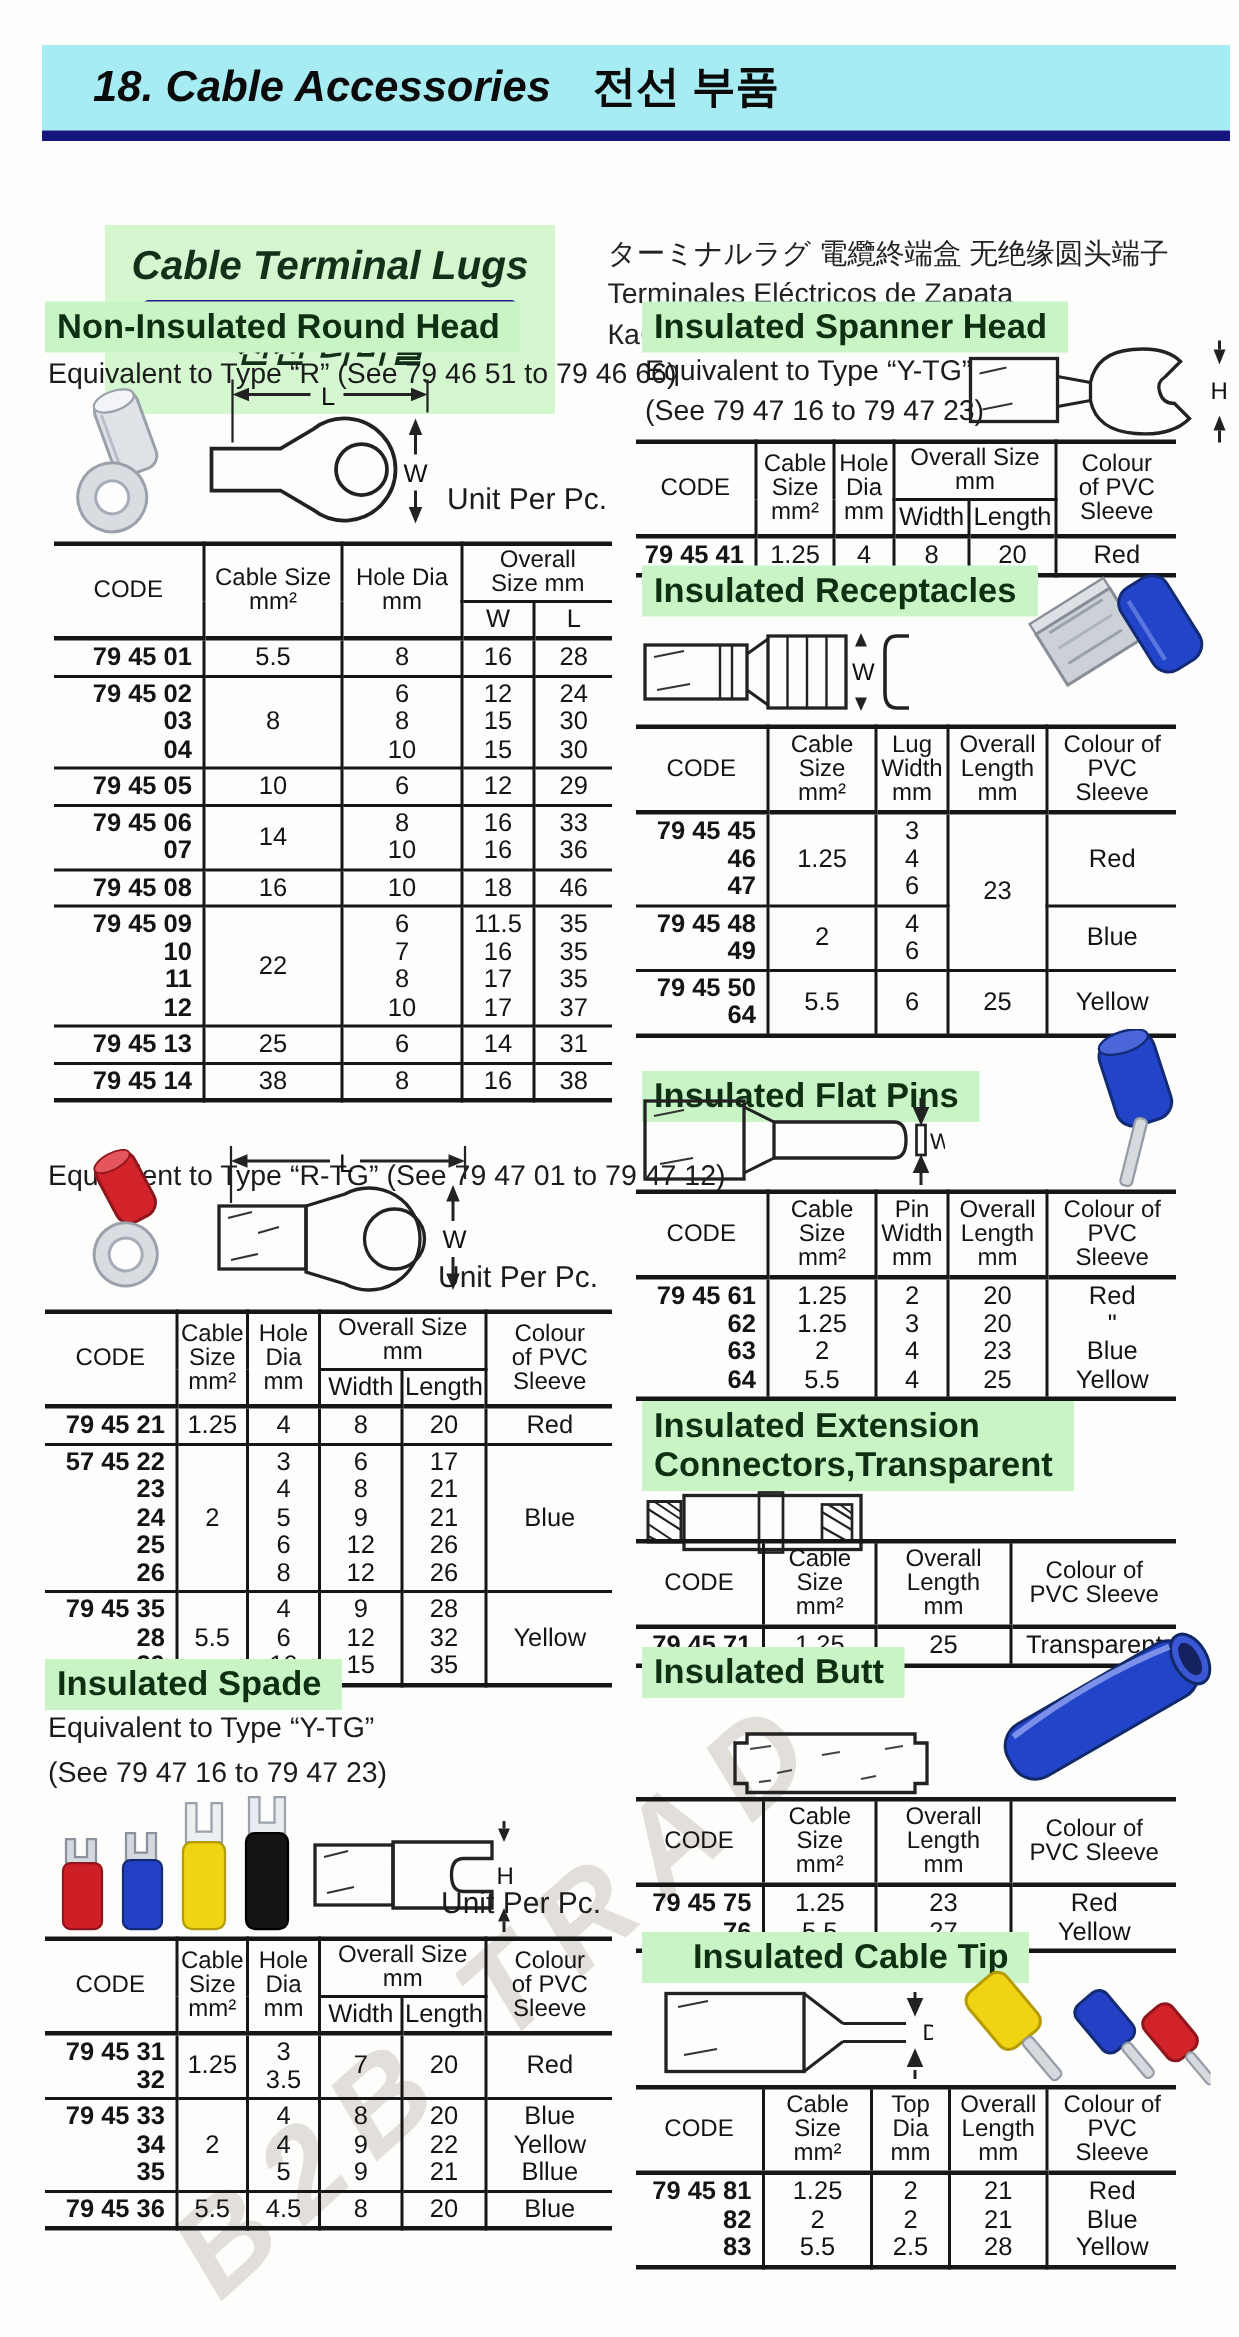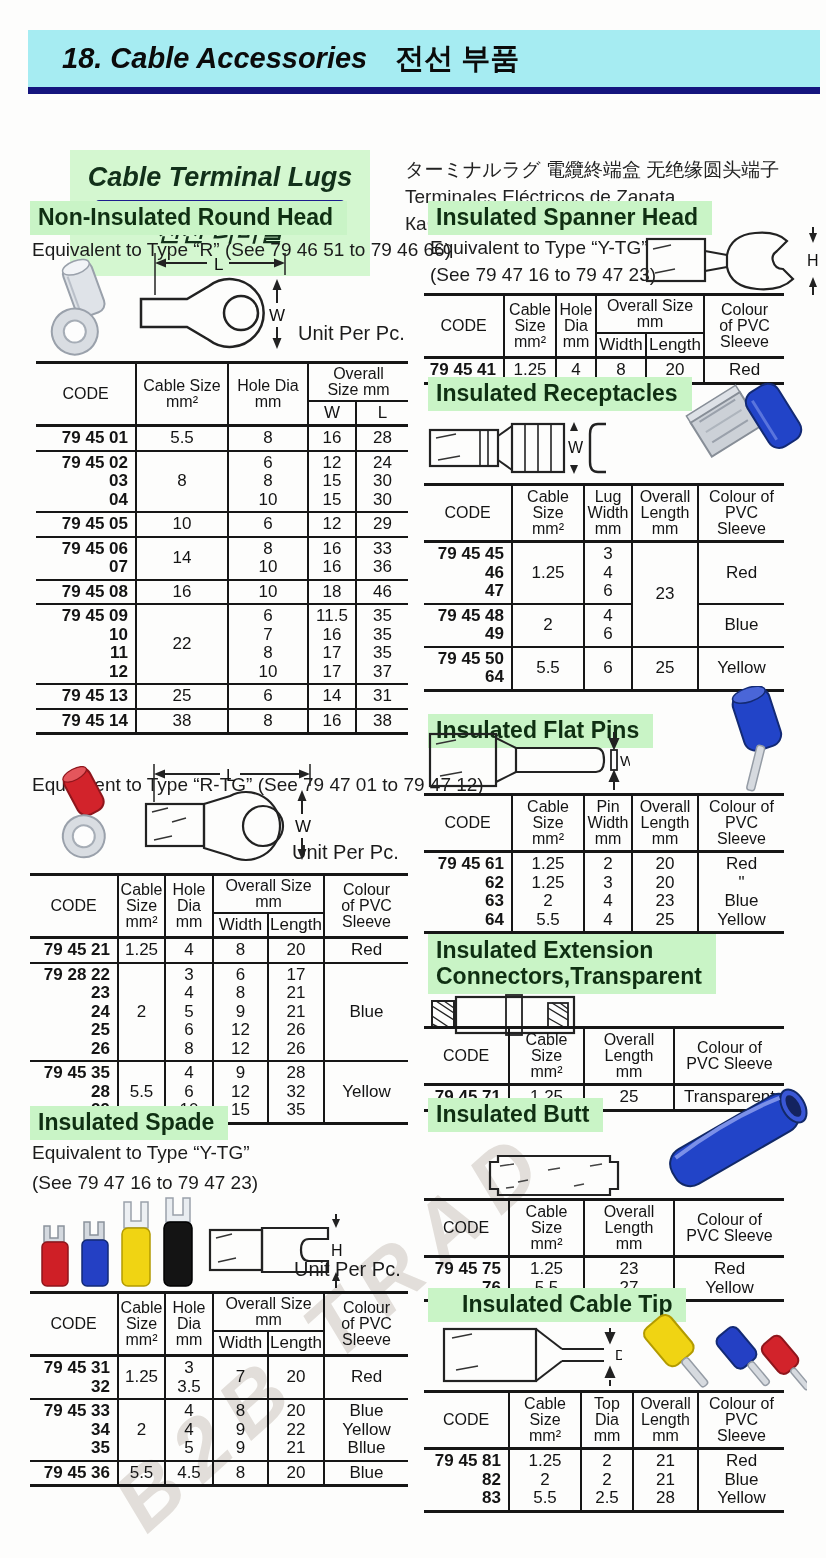--- a/index.html
+++ b/index.html
@@ -376,21 +376,21 @@
             </td>
             <td>
               <div>20</div>
             </td>
             <td>
               <div>Red</div>
             </td>
           </tr>
           <tr>
             <td class="code">
-              <div>79 28 22</div>
+              <div>57 45 22</div>
               <div>23</div>
               <div>24</div>
               <div>25</div>
               <div>26</div>
             </td>
             <td>
               <div>2</div>
             </td>
             <td>
               <div>3</div>

